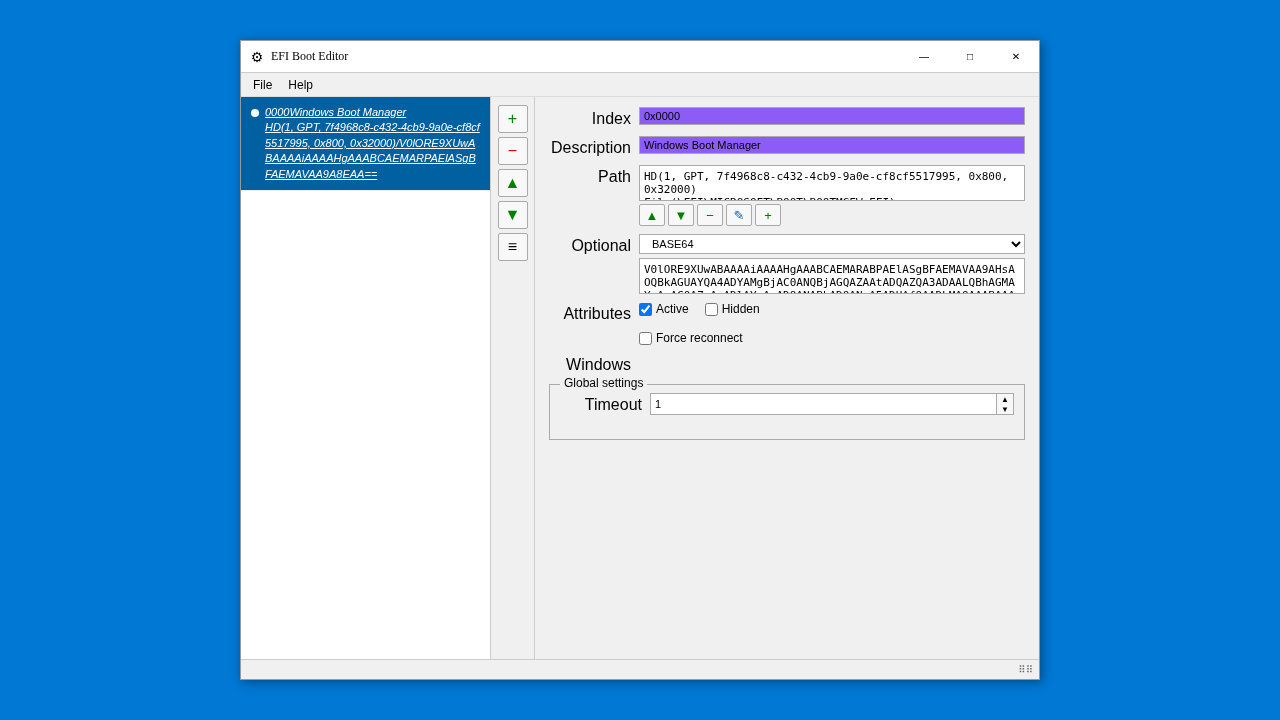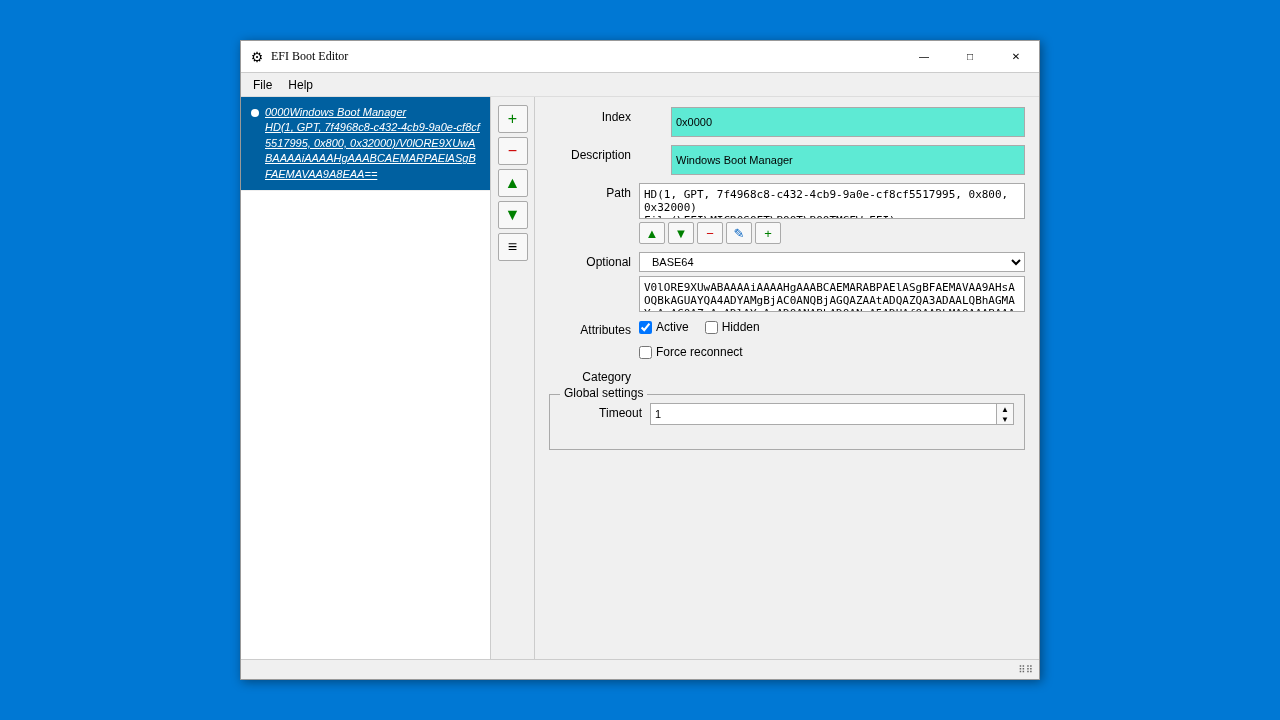--- a/index.html
+++ b/index.html
@@ -158,33 +158,32 @@
     .form-row {
       display: flex;
       align-items: flex-start;
       margin-bottom: 8px;
     }
     .form-label {
       width: 90px;
       text-align: right;
       padding-right: 8px;
       padding-top: 3px;
-      font-size: 12px;
+      font-size: 16px;
       color: #000;
       flex-shrink: 0;
     }
     .form-input {
       flex: 1;
-      height: 30px;
+      height: 18px;
       border: 1px solid #aaa;
       padding: 2px 4px;
       font-size: 11px;
-      background: #5eead4;
+      background: #8b5cf6;
       outline: none;
-      margin-left: 32px;
     }
     .form-textarea {
       flex: 1;
       border: 1px solid #aaa;
       padding: 4px;
       font-size: 11px;
       background: #fff;
       outline: none;
       resize: none;
       font-family: monospace;
@@ -395,21 +394,21 @@
 
       <div class="form-row">
         <div class="form-label"></div>
         <label class="checkbox-label">
           <input type="checkbox" style="">
           <span>Force reconnect</span>
         </label>
       </div>
 
       <div class="form-row">
-        <div class="form-label">Category</div>
+        <div class="form-label">Windows</div>
       </div>
 
       <div class="global-settings-group">
         <div class="global-settings-legend">Global settings</div>
         <div class="form-row" style="margin-bottom:16px;">
           <div class="form-label">Timeout</div>
           <div class="spinner-input">
             <input type="text" value="1" style="">
             <div class="spinner-btns">
               <button class="spinner-btn">▲</button>

